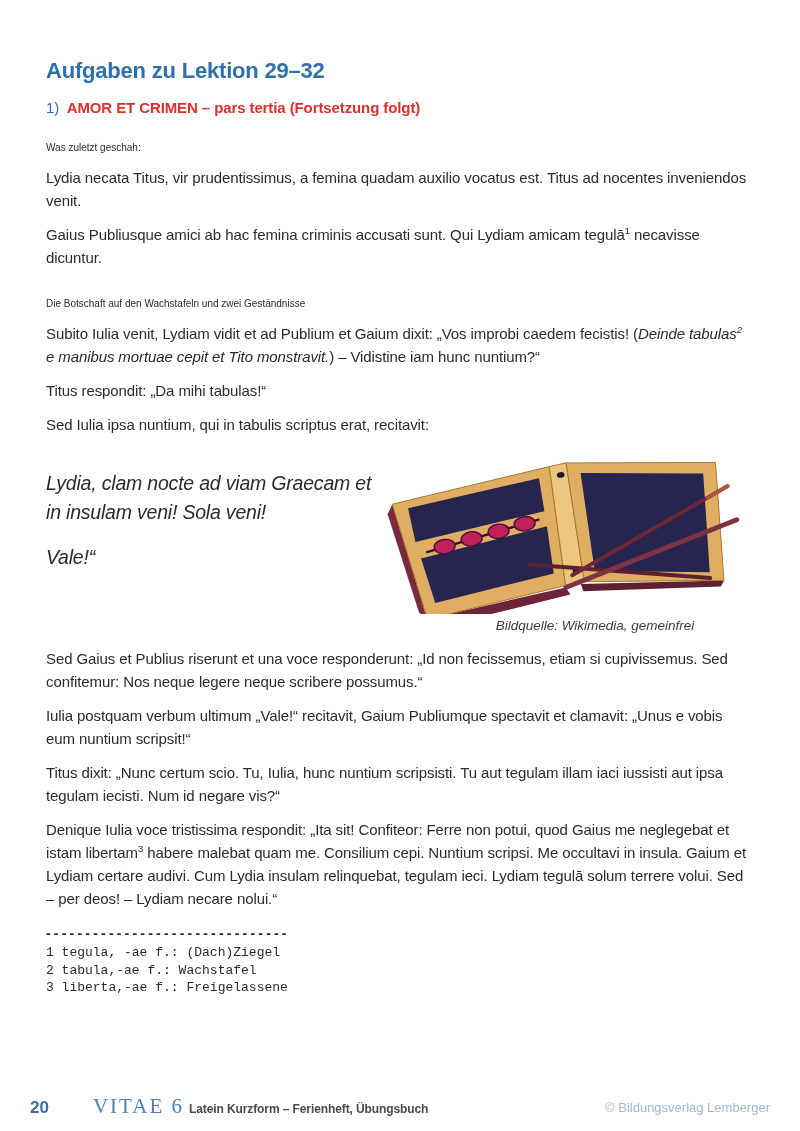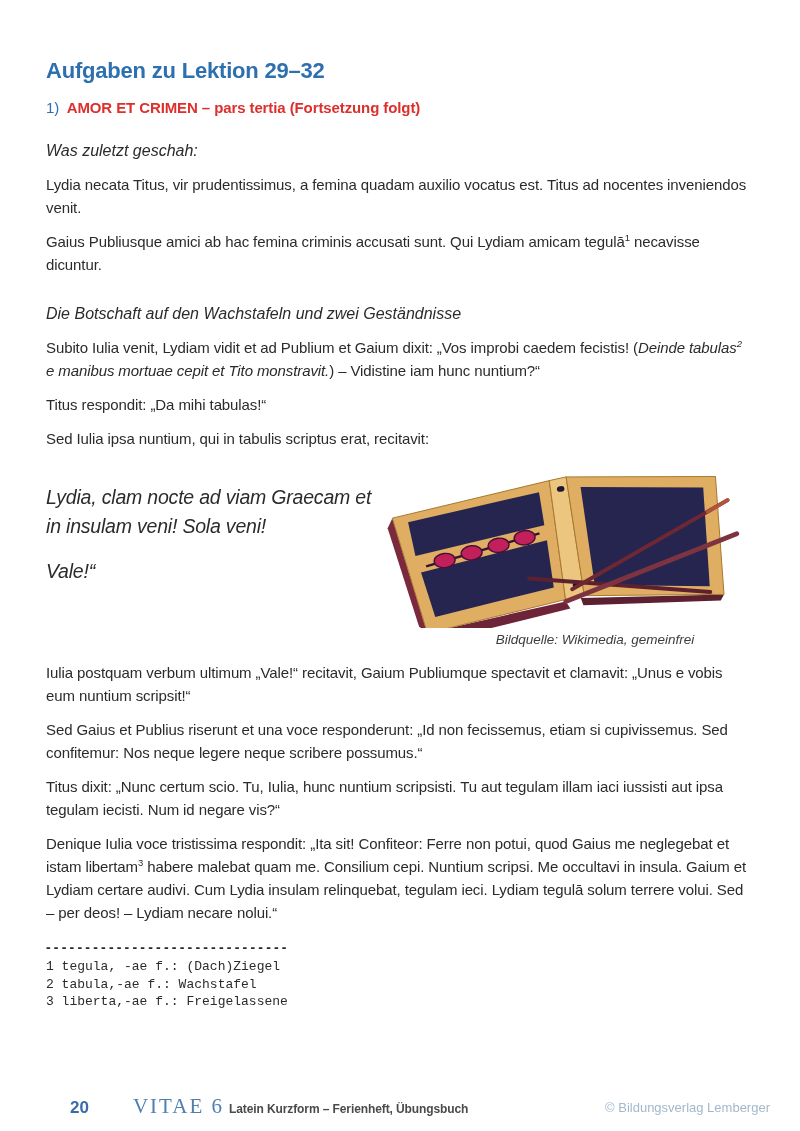--- a/index.html
+++ b/index.html
@@ -24,22 +24,21 @@
   .exercise-heading {
     margin: 0 0 26px 0;
     font-size: 15px;
     font-weight: bold;
     letter-spacing: -0.1px;
   }
   .exercise-no { color: #2e6fae; font-weight: normal; margin-right: 4px; }
   .exercise-title { color: #dd2f2c; }
 
   .italic-heading {
-    font-style: italic;
-    font-size: 16px;
+    font-size: 10px;
     margin: 0 0 13px 0;
   }
   .section-heading { margin: 29px 0 13px 0; }
 
   .body-p {
     font-size: 15px;
     line-height: 23px;
     margin: 0 0 11px 0;
     letter-spacing: -0.1px;
   }
@@ -87,21 +86,20 @@
     line-height: 17.5px;
     font-family: Liberation Mono, monospace;
   }
 
   .footer {
     position: absolute;
     left: 0;
     right: 0;
     bottom: 0;
     height: 42px;
-    margin-left: 40px;
   }
   .footer-left {
     position: absolute;
     left: 30px;
     bottom: 12px;
     display: flex;
     align-items: baseline;
   }
   .page-number {
     font-size: 17px;
@@ -193,23 +191,23 @@
             <line x1="150" y1="112" x2="338" y2="146" stroke="#5c2030" stroke-width="4" stroke-linecap="round"></line>
             <line x1="194" y1="128" x2="366" y2="52" stroke="#6e2733" stroke-width="4" stroke-linecap="round"></line>
             <line x1="186" y1="140" x2="372" y2="88" stroke="#7e3440" stroke-width="5" stroke-linecap="round"></line>
             <line x1="344" y1="62" x2="366" y2="52" stroke="#b0543a" stroke-width="4" stroke-linecap="round"></line>
           </g>
         </svg>
         <div class="caption">Bildquelle: Wikimedia, gemeinfrei</div>
       </div>
     </div>
 
+    <p class="body-p">Sed Gaius et Publius riserunt et una voce responderunt: „Id non fecissemus, etiam si cupivissemus. Sed confitemur: Nos neque legere neque scribere possumus.“</p>
+
     <p class="body-p">Iulia postquam verbum ultimum „Vale!“ recitavit, Gaium Publiumque spectavit et clamavit: „Unus e vobis eum nuntium scripsit!“</p>
-
-    <p class="body-p">Sed Gaius et Publius riserunt et una voce responderunt: „Id non fecissemus, etiam si cupivissemus. Sed confitemur: Nos neque legere neque scribere possumus.“</p>
 
     <p class="body-p">Titus dixit: „Nunc certum scio. Tu, Iulia, hunc nuntium scripsisti. Tu aut tegulam illam iaci iussisti aut ipsa tegulam iecisti. Num id negare vis?“</p>
 
     <p class="body-p"><span>Denique Iulia voce tristissima respondit: „Ita sit! Confiteor: Ferre non potui, quod Gaius me neglegebat et istam libertam</span><span class="sup">3</span><span> habere malebat quam me. Consilium cepi. Nuntium scripsi. Me occultavi in insula. Gaium et Lydiam certare audivi. Cum Lydia insulam relinquebat, tegulam ieci. Lydiam tegulā solum terrere volui. Sed – per deos! – Lydiam necare nolui.“</span></p>
 
     <div class="footnote-sep">-------------------------------</div>
     <div class="footnotes">
       <div class="footnote">1 tegula, -ae f.: (Dach)Ziegel</div>
       <div class="footnote">2 tabula,-ae f.: Wachstafel</div>
       <div class="footnote">3 liberta,-ae f.: Freigelassene</div>

